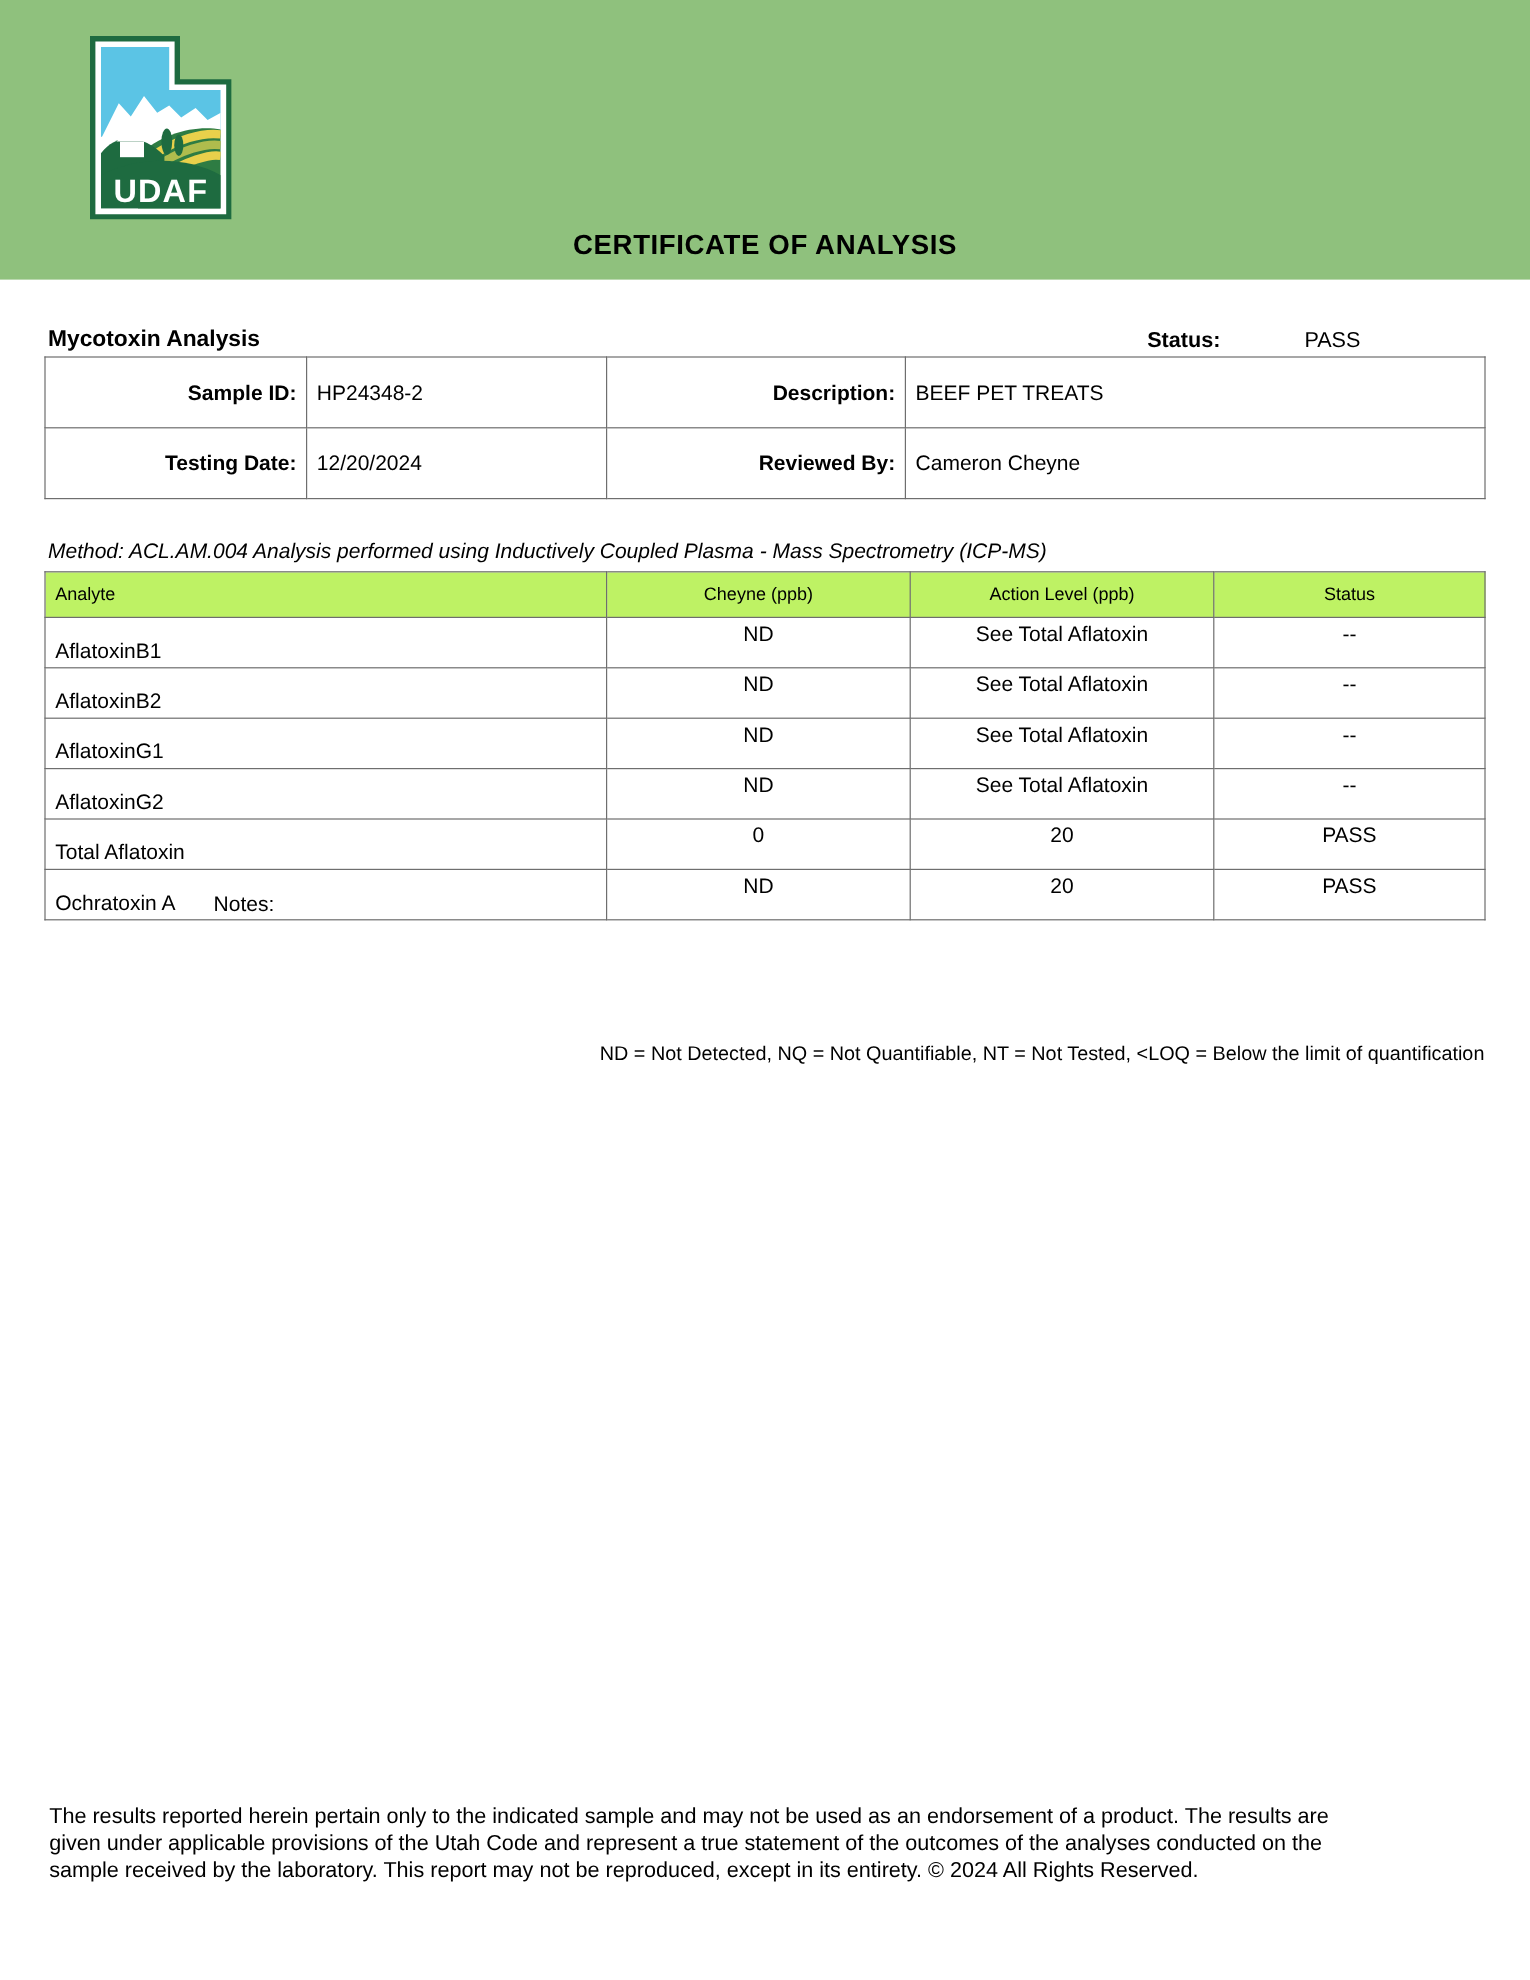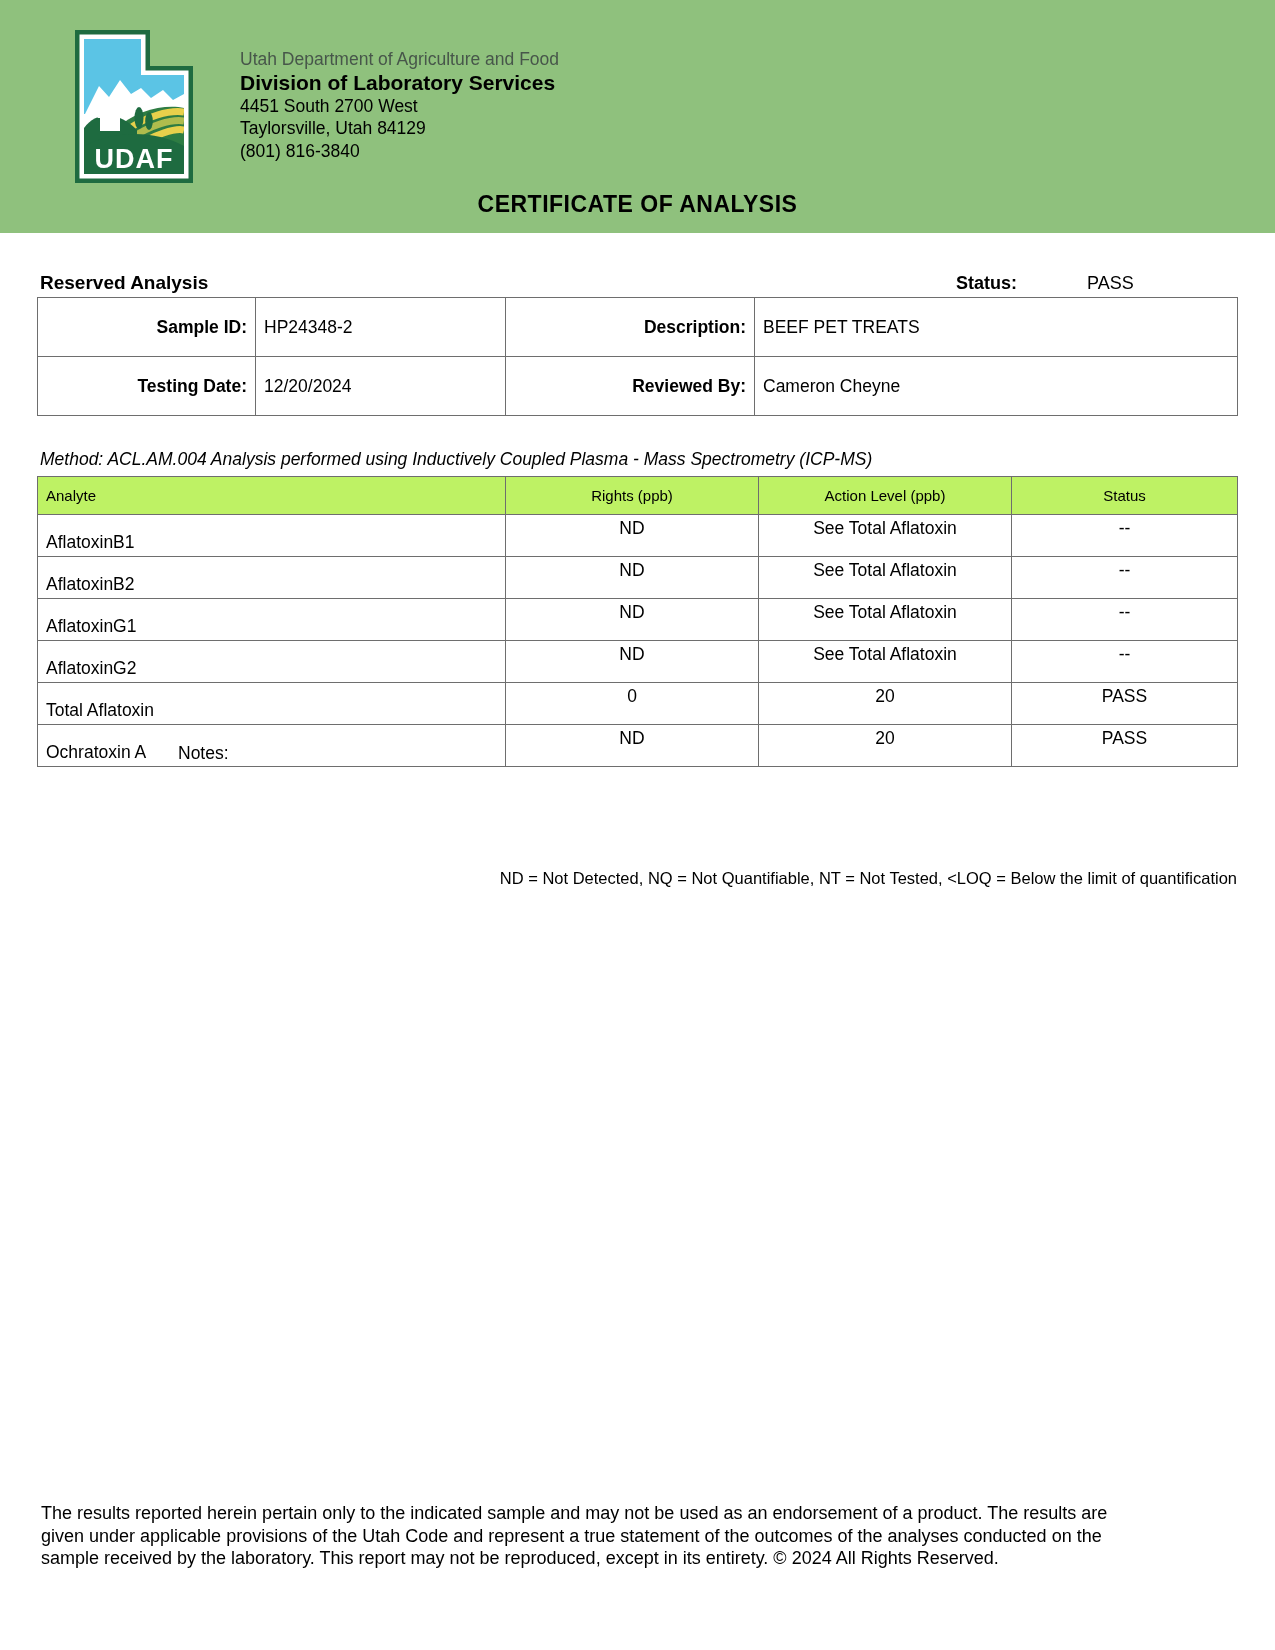--- a/index.html
+++ b/index.html
@@ -111,32 +111,25 @@
           </g>
 
           <ellipse cx="64" cy="88" rx="4.5" ry="11" fill="#1e6b40"></ellipse>
           <ellipse cx="74" cy="91" rx="3.8" ry="9" fill="#1e6b40"></ellipse>
 
           <path d="M9,116 C40,100 80,100 109,116 L109,144 L9,144 Z" fill="#1e6b40"></path>
           <text x="59" y="138" text-anchor="middle" font-family="Liberation Sans, sans-serif" font-size="27" font-weight="bold" fill="#ffffff" letter-spacing="1">UDAF</text>
         </g>
       </svg>
     </div>
-    <div class="hdr-text">
-      <div class="hdr-agency">Utah Department of Agriculture and Food</div>
-      <div class="hdr-division">Division of Laboratory Services</div>
-      <div>4451 South 2700 West</div>
-      <div>Taylorsville, Utah 84129</div>
-      <div>(801) 816-3840</div>
-    </div>
     <div class="cert-title">CERTIFICATE OF ANALYSIS</div>
   </div>
 
   <div class="status-row">
-    <span class="section-title">Reserved Analysis</span>
+    <span class="section-title">Mycotoxin Analysis</span>
     <span class="status-label">Status:</span>
     <span class="status-value">PASS</span>
   </div>
 
   <table class="info-table">
     <colgroup>
         <col style="width:218px">
         <col style="width:250px">
         <col style="width:249px">
         <col style="width:483px">
@@ -162,21 +155,21 @@
   <table class="results-table">
     <colgroup>
         <col style="width:468px">
         <col style="width:253px">
         <col style="width:253px">
         <col style="width:226px">
       </colgroup>
     <tbody>
         <tr>
       <th class="h-analyte">Analyte</th>
-      <th>Rights (ppb)</th>
+      <th>Cheyne (ppb)</th>
       <th>Action Level (ppb)</th>
       <th>Status</th>
     </tr>
     <tr>
       <td class="c-analyte">AflatoxinB1</td>
       <td class="c-mid">ND</td>
       <td class="c-mid">See Total Aflatoxin</td>
       <td class="c-mid">--</td>
     </tr>
     <tr>

